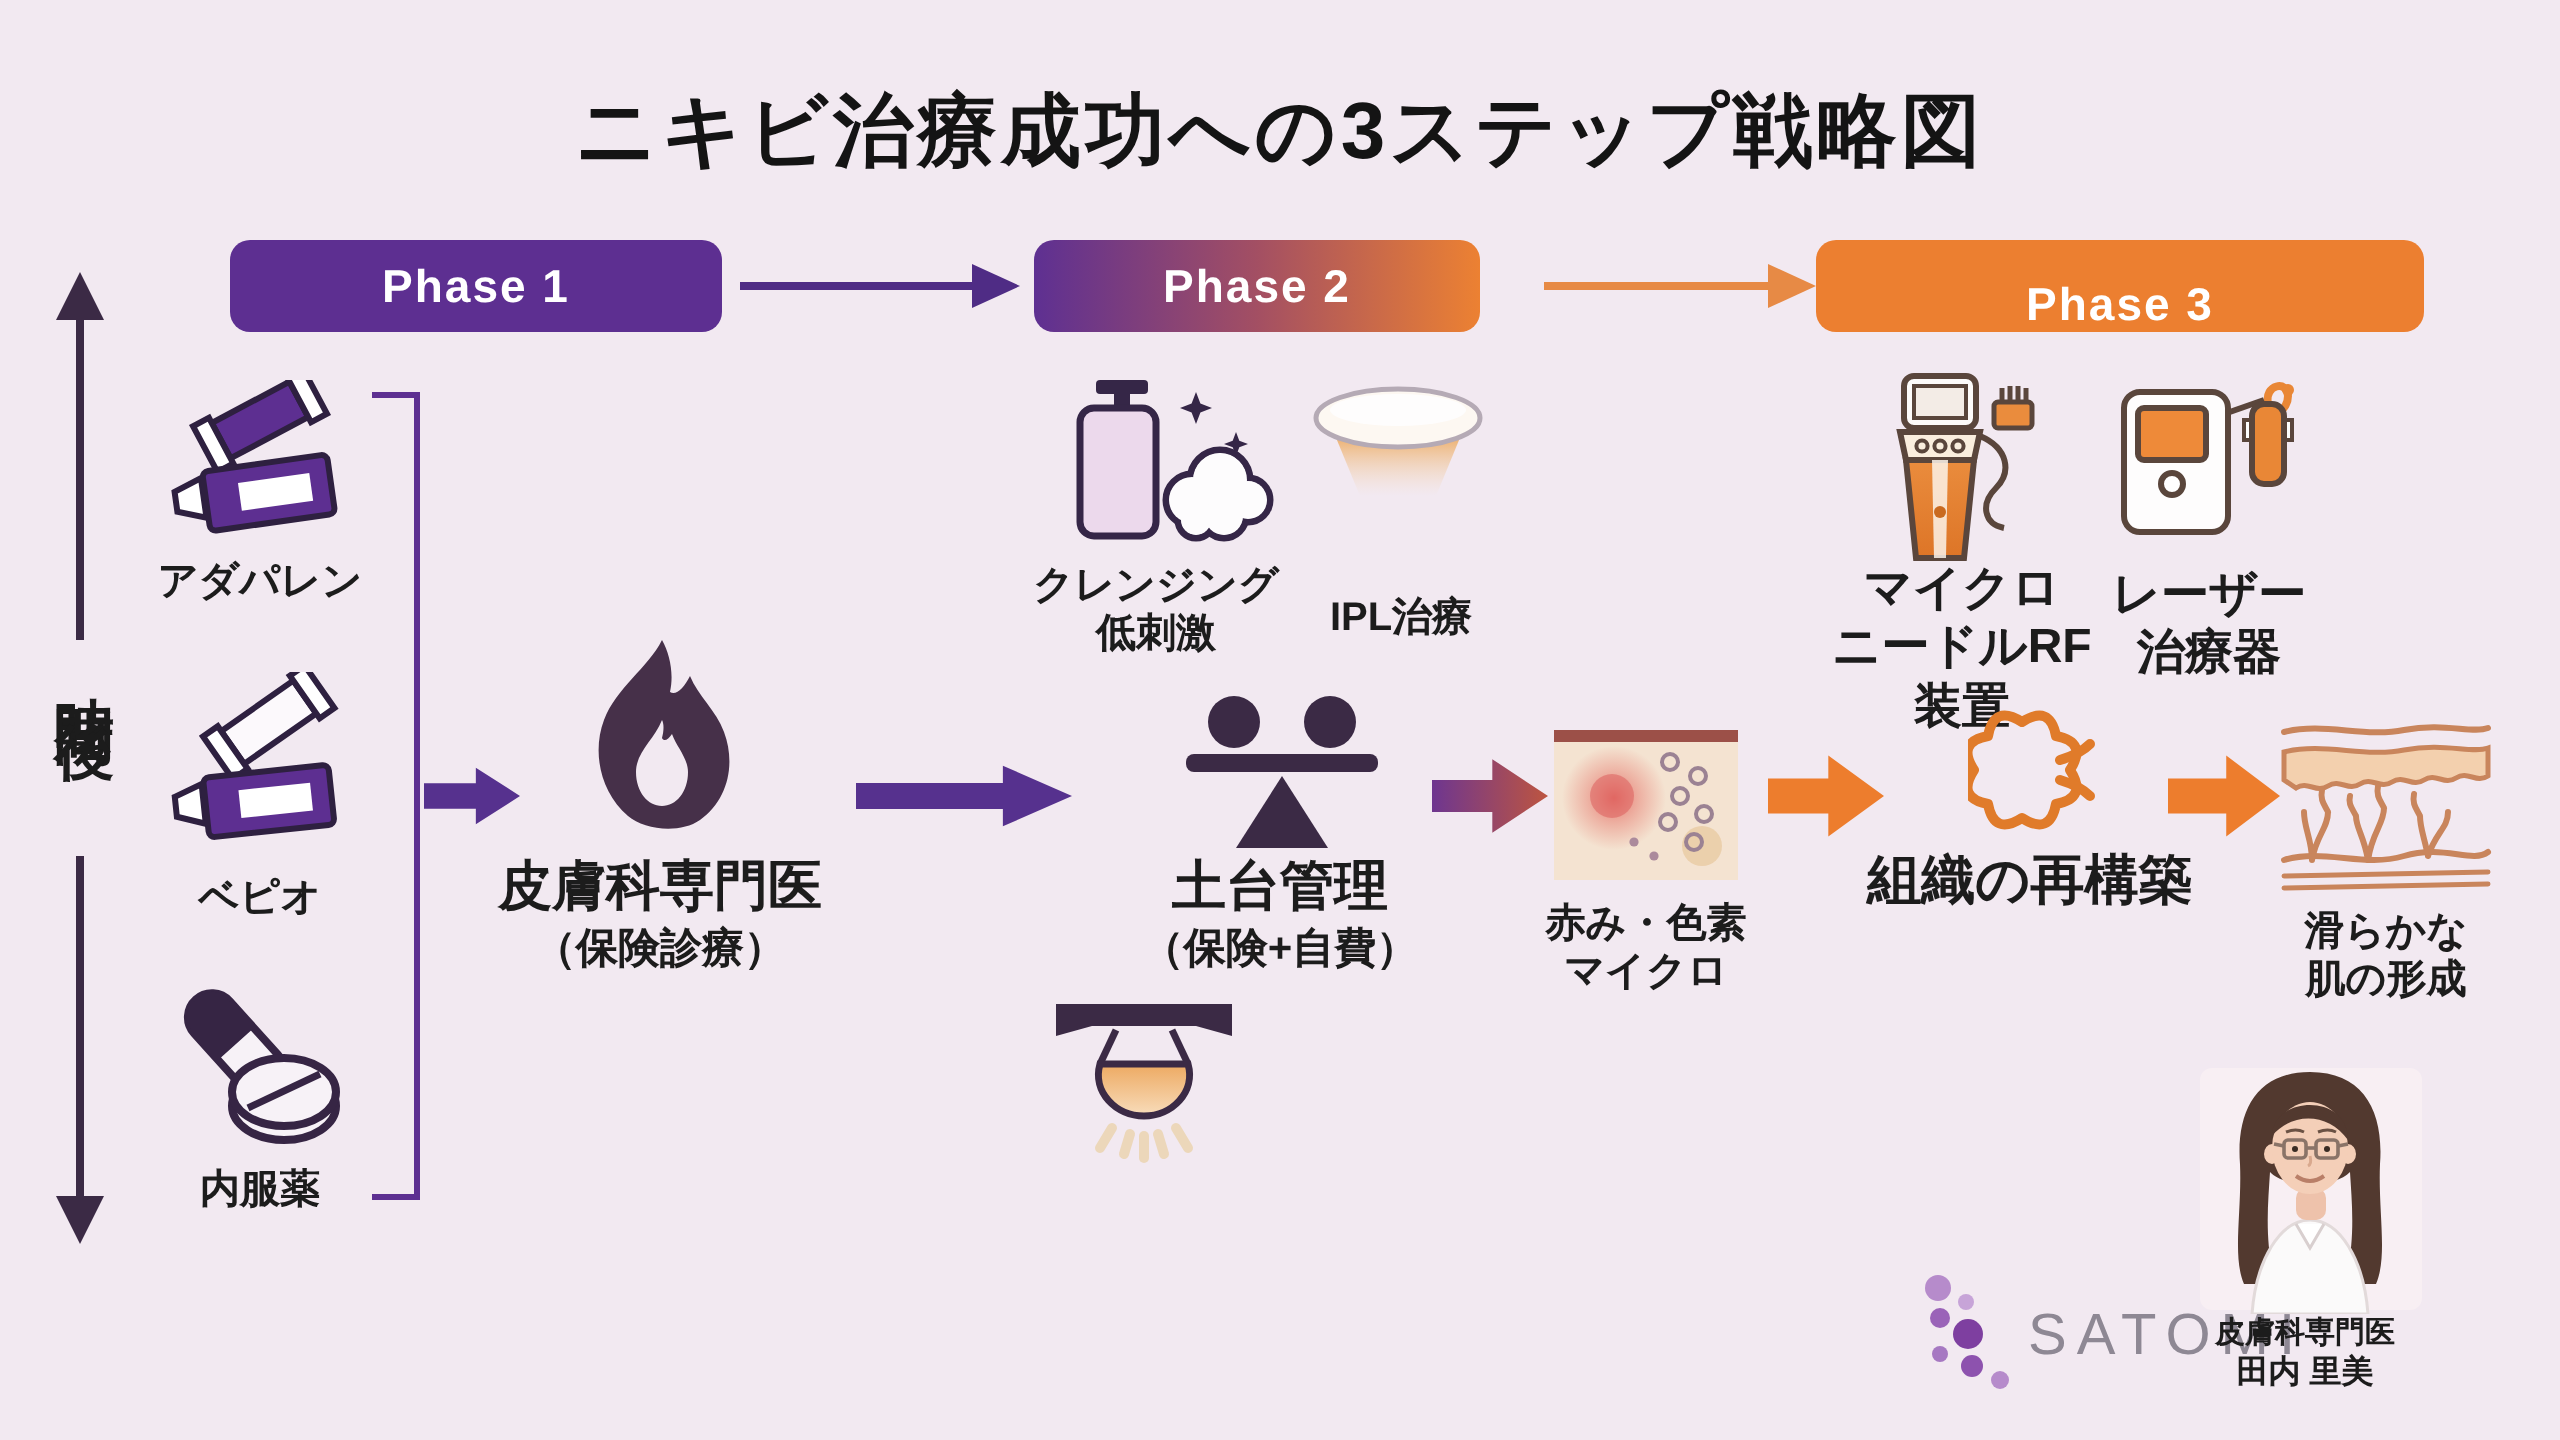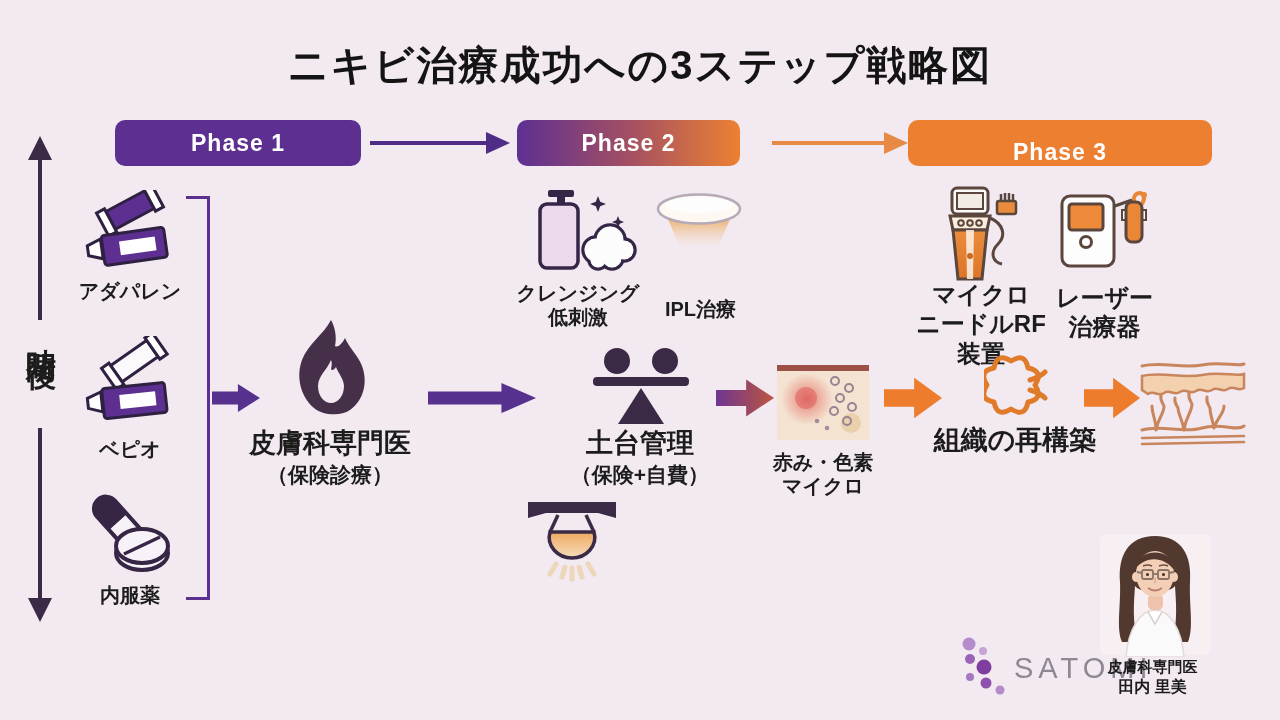--- a/index.html
+++ b/index.html
@@ -289,20 +289,24 @@
       <path d="M2 8 C22 3 42 11 62 7 C82 3 96 9 104 6" stroke-width="3"></path>
       <path d="M2 18 C22 13 42 21 62 17 C82 13 96 19 104 16 L104 30 C98 34 94 27 88 31 C82 35 78 28 72 32 C66 36 62 29 56 33 C50 37 46 30 40 34 C34 38 30 31 24 35 C18 39 14 32 8 36 L2 32 Z" fill="#f3d0ae" stroke-width="2.5"></path>
       <path d="M16 72 C16 62 12 56 12 48 M16 72 C18 60 24 56 24 48 M24 48 C22 44 20 42 21 37" stroke-width="3"></path>
       <path d="M44 72 C42 60 38 56 38 50 M44 72 C46 58 52 54 52 46 M52 46 C50 42 48 40 49 35 M38 50 C36 46 34 44 35 40" stroke-width="3"></path>
       <path d="M74 70 C72 60 70 56 70 50 M74 70 C78 58 84 56 84 48 M70 50 C68 46 66 44 67 39" stroke-width="3"></path>
       <path d="M2 72 C22 66 42 76 62 70 C82 64 96 74 104 68" stroke-width="3"></path>
       <path d="M2 80 L104 78" stroke-width="2.5"></path>
       <path d="M2 86 L104 84" stroke-width="2.5"></path>
     </g>
   </svg>
+  <div class="abs lbl item-lbl" style="left:1133px;top:454px;width:120px;">
+    <div>滑らかな</div>
+    <div>肌の形成</div>
+  </div>
 
   <svg class="abs" style="left:956px;top:634px;" width="58" height="64" viewBox="0 0 58 64">
     <circle cx="13" cy="10" r="6.5" fill="#b68bcb"></circle>
     <circle cx="27" cy="17" r="4" fill="#c7a4d8"></circle>
     <circle cx="14" cy="25" r="5" fill="#9a63b8"></circle>
     <circle cx="28" cy="33" r="7.5" fill="#7e3fa0"></circle>
     <circle cx="14" cy="43" r="4" fill="#a678c2"></circle>
     <circle cx="30" cy="49" r="5.5" fill="#8d52ae"></circle>
     <circle cx="44" cy="56" r="4.5" fill="#b68bcb"></circle>
   </svg>

